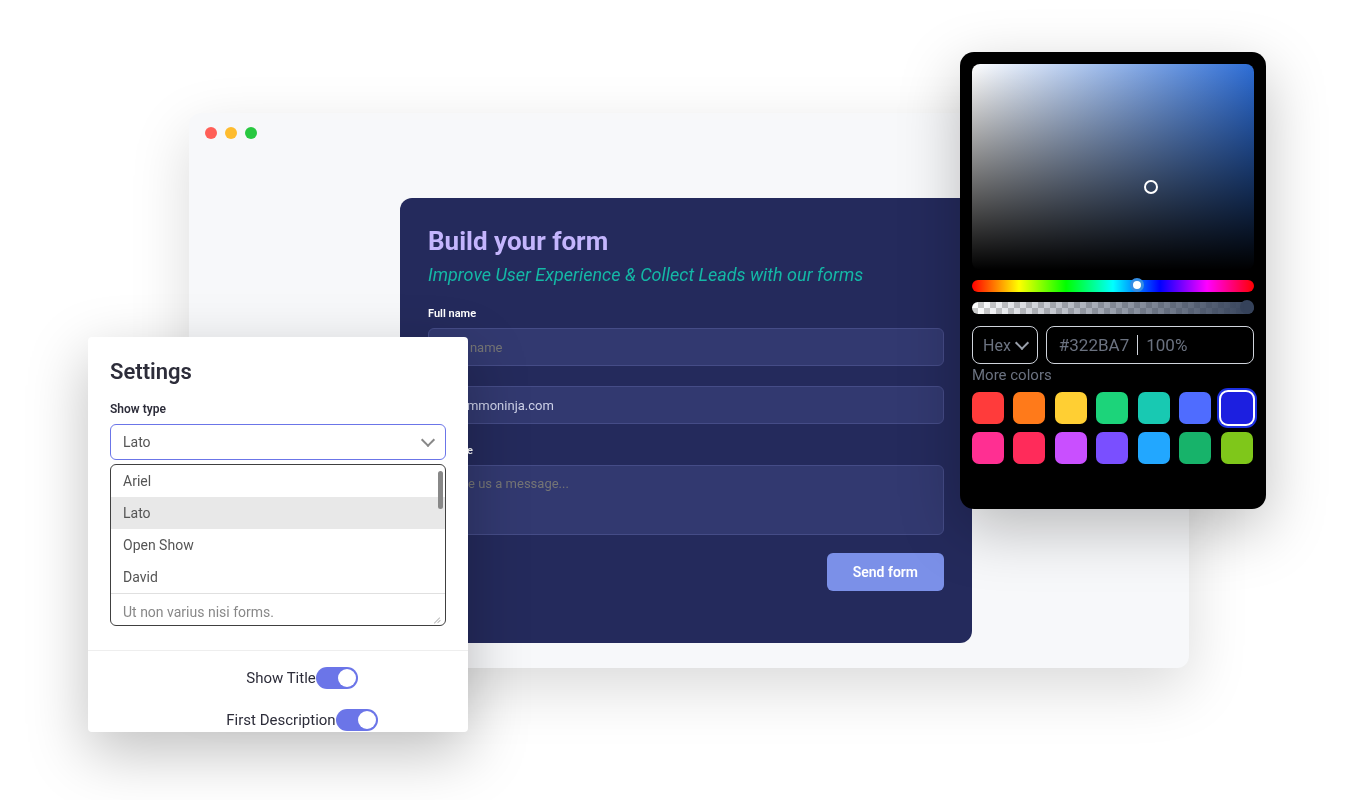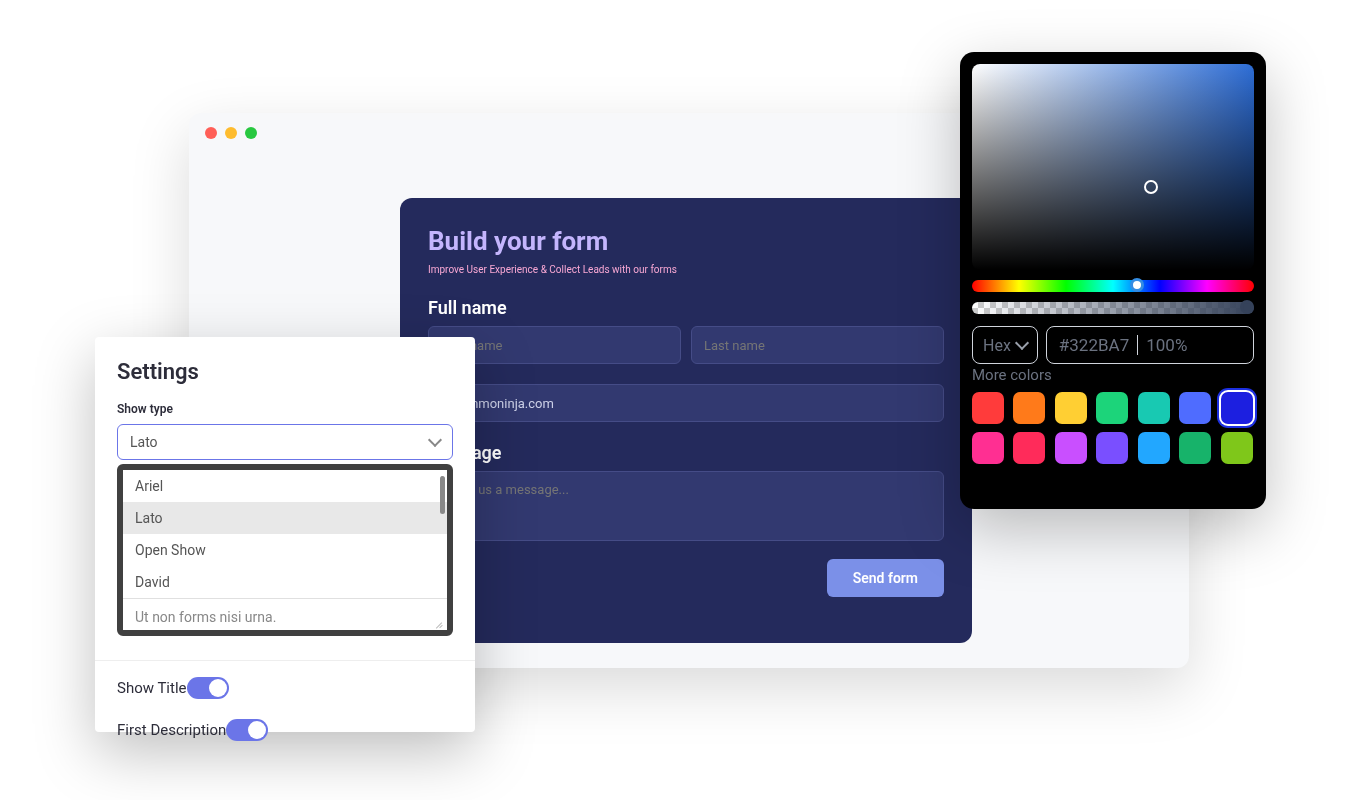--- a/index.html
+++ b/index.html
@@ -28,22 +28,22 @@
   left: 400px;
   top: 198px;
   width: 572px;
   height: 445px;
   background: #242a5c;
   border-radius: 12px;
   padding: 28px 28px;
   color: #fff;
 }
 .form-title { font-size: 26px; font-weight: 700; color: #c4b5fd; margin-bottom: 8px; }
-.form-subtitle { font-size: 10px; color: #f9a8d4; margin-bottom: 22px; font-weight: 400; }
-.form-label { font-size: 18px; font-weight: 600; color: #fff; margin-bottom: 8px; display: block; }
+.form-subtitle { font-size: 18px; color: #14b8a6; margin-bottom: 22px; font-weight: 400; font-style: italic; }
+.form-label { font-size: 11px; font-weight: 600; color: #fff; margin-bottom: 8px; display: block; }
 .form-row { display: flex; gap: 10px; margin-bottom: 20px; }
 .form-input {
   flex: 1;
   background: #323970;
   border: 1px solid #454c87;
   border-radius: 6px;
   padding: 10px 12px;
   color: #cdd1e8;
   font-size: 13px;
   height: 38px;
@@ -68,21 +68,21 @@
   padding: 11px 26px;
   font-size: 14px;
   font-weight: 600;
   margin-top: 14px;
   cursor: pointer;
 }
 
 
 .settings-panel {
   position: absolute;
-  left: 95px;
+  left: 88px;
   top: 337px;
   width: 380px;
   height: 395px;
   background: #fff;
   border-radius: 4px;
   box-shadow: 0 20px 60px rgba(0,0,0,0.25);
   padding: 22px 22px;
 }
 .settings-title { font-size: 22px; font-weight: 600; color: #2d2d3a; margin-bottom: 18px; }
 .settings-label { font-size: 12px; font-weight: 600; color: #2d2d3a; margin-bottom: 8px; display: block; }
@@ -96,21 +96,21 @@
   background: #fff;
   position: relative;
   display: flex;
   justify-content: space-between;
   align-items: center;
   cursor: pointer;
 }
 .chevron-down { width: 10px; height: 10px; border-right: 2px solid #888; border-bottom: 2px solid #888; transform: rotate(45deg); margin-top: -4px; }
 .dropdown-list {
   width: 100%;
-  border: 6px solid #404040;
+  border: 1px solid #404040;
   border-radius: 6px;
   margin-top: 4px;
   background: #fff;
   overflow: hidden;
   position: relative;
 }
 .dropdown-item { padding: 8px 12px; font-size: 14px; color: #555; cursor: pointer; }
 .dropdown-item.selected { background: #e8e8e8; }
 .dropdown-scrollbar { position: absolute; right: 2px; top: 6px; width: 5px; height: 38px; background: #888; border-radius: 3px; }
 .lorem-box {
@@ -124,21 +124,21 @@
   position: relative;
   resize: none;
   height: 32px;
 }
 .resizer { position: absolute; right: 4px; bottom: 2px; width: 10px; height: 10px; }
 .resizer::before, .resizer::after { content:""; position:absolute; background:#bbb; }
 .resizer::before { width:8px; height:1px; bottom:2px; right:0; transform:rotate(-45deg); }
 .resizer::after { width:4px; height:1px; bottom:1px; right:0; transform:rotate(-45deg); }
 
 .settings-divider { border: none; border-top: 1px solid #eee; margin: 24px -22px 0; }
-.toggle-row { display: flex; justify-content: flex-start; align-items: center; padding: 16px 0 4px; }
+.toggle-row { display: flex; justify-content: center; align-items: center; padding: 16px 0 4px; margin-left: 48px; }
 .toggle-label { font-size: 15px; color: #2d2d3a; }
 .toggle {
   width: 42px; height: 22px; background: #6b75e8; border-radius: 11px; position: relative; cursor: pointer;
 }
 .toggle::after { content:""; position:absolute; width:18px; height:18px; background:#fff; border-radius:50%; top:2px; right:2px; }
 
 
 .color-panel {
   position: absolute;
   left: 960px;
@@ -236,21 +236,20 @@
   </div>
 </div>
 
 <div class="form-card">
   <div class="form-title">Build your form</div>
   <div class="form-subtitle">Improve User Experience &amp; Collect Leads with our forms</div>
 
   <label class="form-label">Full name</label>
   <div class="form-row">
     <input class="form-input" placeholder="First name" style="">
-    <input class="form-input" placeholder="Last name" style="">
   </div>
 
   <div class="form-row">
     <input class="form-input" value="@commoninja.com" style="">
   </div>
 
   <label class="form-label" style="margin-top:4px;">Message</label>
   <textarea class="form-textarea" placeholder="Leave us a message..." style=""></textarea>
 
   <button class="send-btn">Send form</button>
@@ -265,21 +264,21 @@
     <span class="chevron-down"></span>
   </div>
 
   <div class="dropdown-list">
     <div class="dropdown-item">Ariel</div>
     <div class="dropdown-item selected">Lato</div>
     <div class="dropdown-item">Open Show</div>
     <div class="dropdown-item">David</div>
     <div class="dropdown-scrollbar"></div>
     <div style="position:relative;">
-      <div class="lorem-box">Ut non forms nisi urna.</div>
+      <div class="lorem-box">Ut non varius nisi forms.</div>
       <div class="resizer"></div>
     </div>
   </div>
 
   <hr class="settings-divider">
 
   <div class="toggle-row">
     <span class="toggle-label">Show Title</span>
     <div class="toggle"></div>
   </div>

